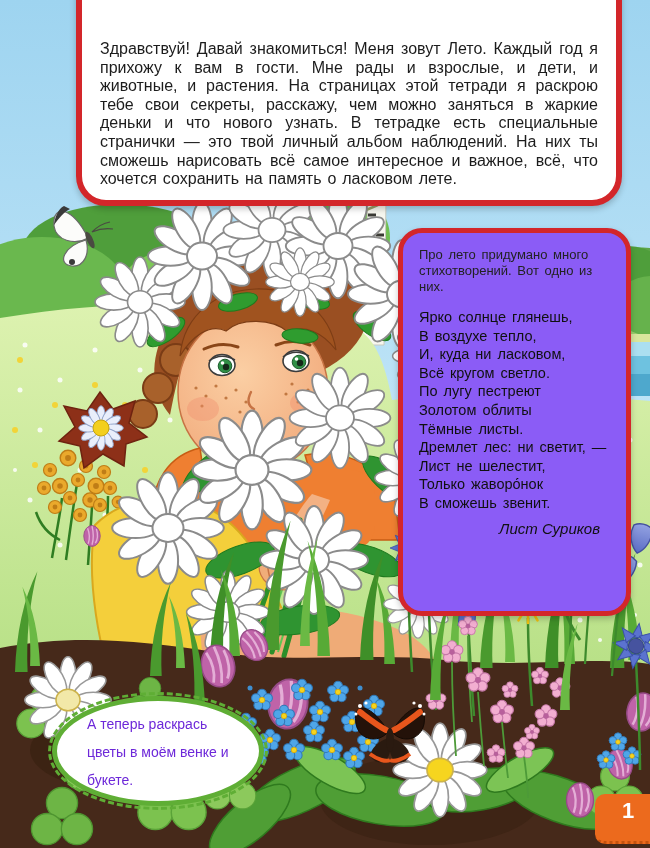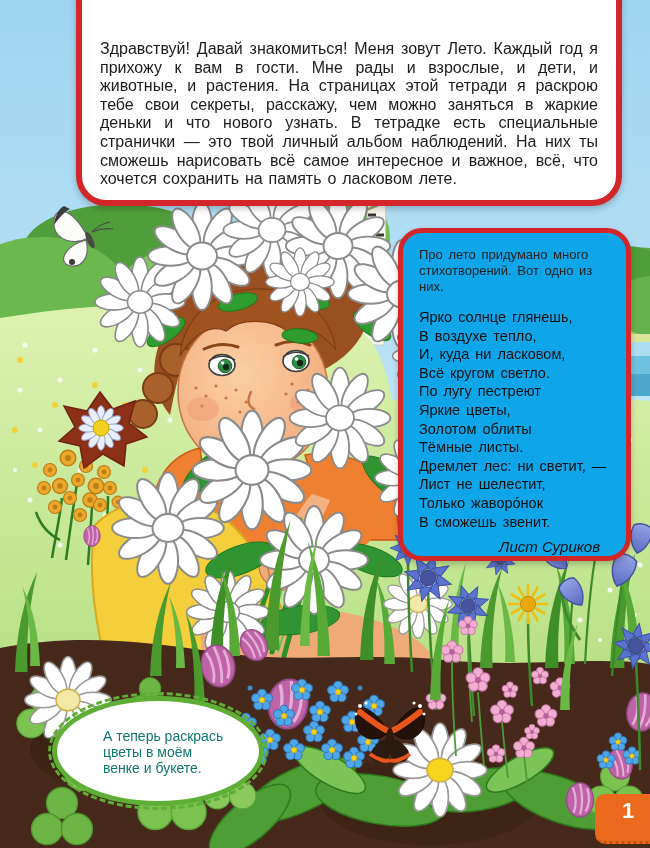--- a/index.html
+++ b/index.html
@@ -6,32 +6,32 @@
   .page{position:relative;width:650px;height:848px;overflow:hidden;background:#bfe6f8;
         font-family:"Liberation Sans",sans-serif;padding-left:11px;}
   .scene{position:absolute;left:0;top:0;width:650px;height:848px;display:block;}
 
   .greeting-box{position:absolute;left:76px;top:-56px;width:546px;height:262px;
     background:#fff;border:6px solid #d3262a;border-radius:30px;box-sizing:border-box;
     padding:90px 18px 8px 18px;box-shadow:0 3px 6px rgba(0,0,0,.22);}
   .greeting-box p{margin:0;font-size:16px;line-height:18.6px;color:#1c1c1c;
     text-align:justify;word-spacing:1.5px;}
 
-  .poem-box{position:absolute;left:398px;top:228px;width:233px;height:333px;
-    background:#0ea5e9;border:5px solid #d3262a;border-radius:24px;box-sizing:border-box;
+  .poem-box{position:absolute;left:398px;top:228px;width:233px;height:388px;
+    background:#8b5cf6;border:5px solid #d3262a;border-radius:24px;box-sizing:border-box;
     padding:14px 12px 8px 16px;box-shadow:0 3px 6px rgba(0,0,0,.22);}
   .poem-intro{margin:0 0 13px 0;font-size:13px;line-height:16px;color:#222;word-spacing:2px;}
   .poem-lines div{font-size:14.5px;line-height:18.6px;color:#101010;word-spacing:2px;}
   .poem-author{margin-top:7px;font-size:15px;font-style:italic;color:#111;
     text-align:right;padding-right:14px;}
 
   .bubble{position:absolute;left:52px;top:696px;width:212px;height:110px;background:#fff;
     border:5px solid #5fae35;border-radius:50%;box-sizing:border-box;display:flex;
     align-items:center;outline:3px dashed #5fae35;outline-offset:1px;}
-  .bubble p{margin:16px;padding:2px 16px 0 30px;font-size:14px;line-height:16px;color:#0f766e;}
+  .bubble p{margin:0;padding:2px 16px 0 30px;font-size:14px;line-height:28px;color:#6d28d9;}
 
   .page-num{position:absolute;right:0;top:794px;width:66px;height:50px;background:#ec6a1d;
     border-radius:10px 4px 4px 10px;box-sizing:border-box;text-align:center;padding-top:4px;
     border-bottom:3px dotted #c4520e;}
   .page-num span{color:#fff;font-size:22px;font-weight:bold;}
 </style>
 </head>
 <body>
 
 <div class="page">
@@ -571,21 +571,20 @@
 </div>
 
 <div class="poem-box">
   <p class="poem-intro">Про лето придумано много стихотворений. Вот одно из них.</p>
   <div class="poem-lines">
     <div>Ярко солнце глянешь,</div>
     <div>В воздухе тепло,</div>
     <div>И, куда ни ласковом,</div>
     <div>Всё кругом светло.</div>
     <div>По лугу пестреют</div>
-    <div>Яркие цветы,</div>
     <div>Золотом облиты</div>
     <div>Тёмные листы.</div>
     <div>Дремлет лес: ни светит, —</div>
     <div>Лист не шелестит,</div>
     <div>Только жаворо́нок</div>
     <div>В сможешь звенит.</div>
   </div>
   <div class="poem-author">Лист Суриков</div>
 </div>
 

